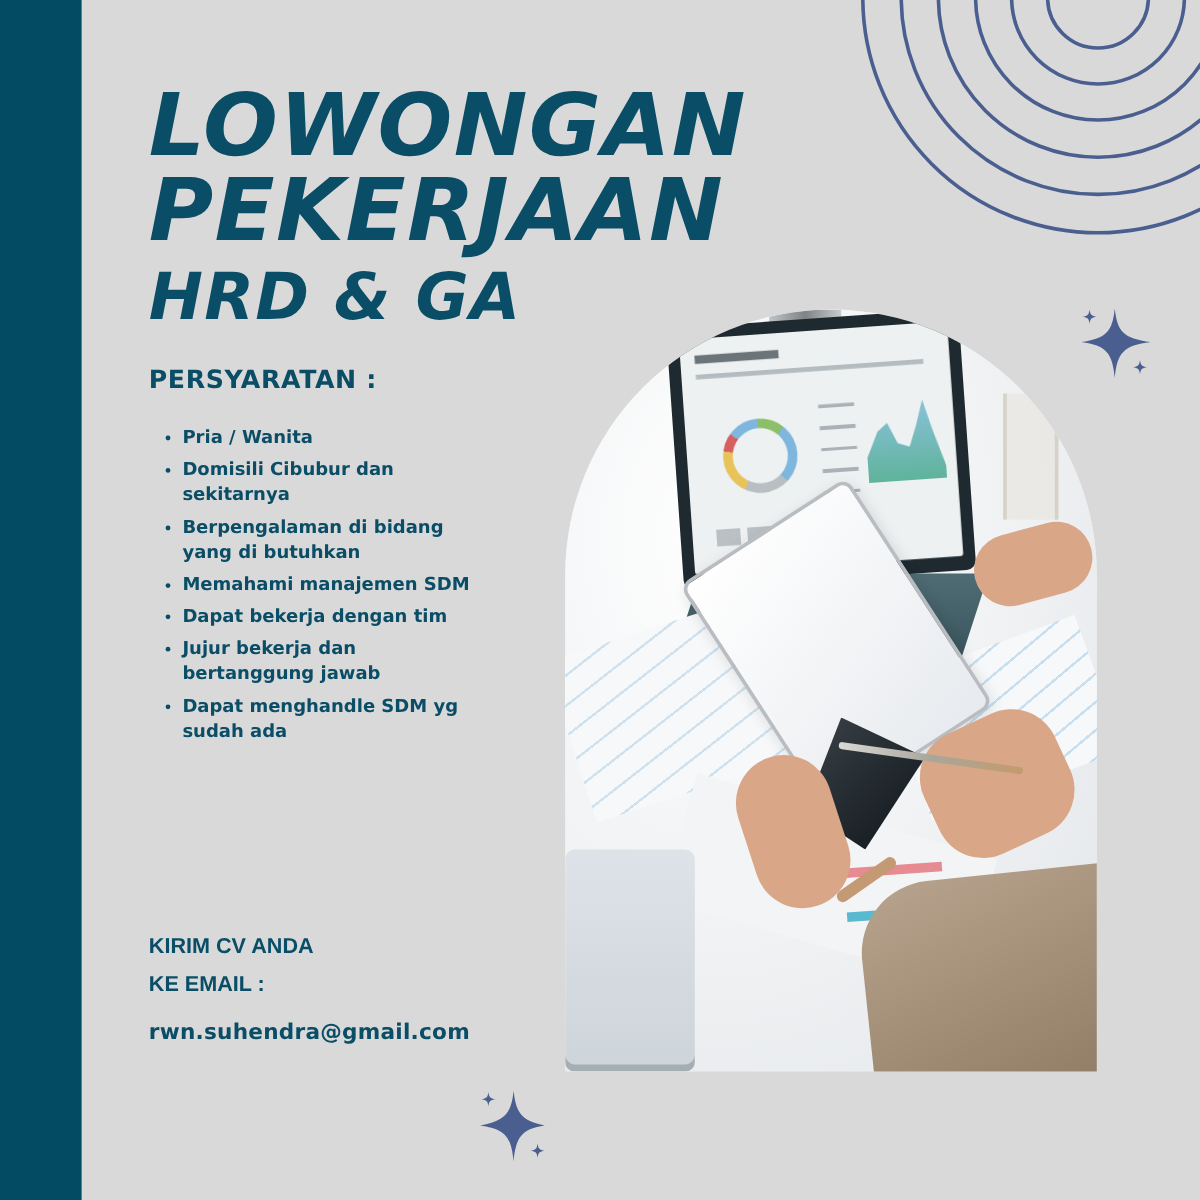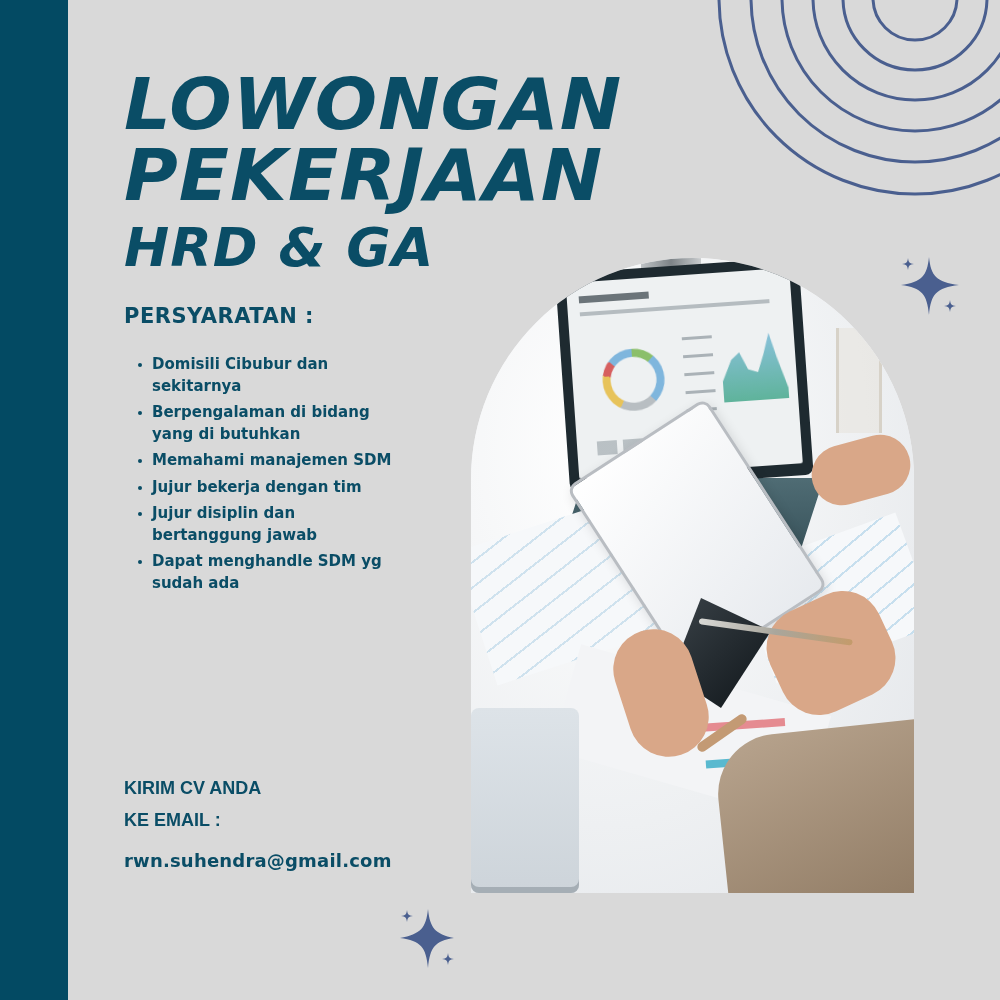--- a/index.html
+++ b/index.html
@@ -124,25 +124,26 @@
     <circle cx="915" cy="-2" r="196"></circle>
   </g>
 </svg>
 
 <h1 class="title title-1">LOWONGAN</h1>
 <h1 class="title title-2">PEKERJAAN</h1>
 <h2 class="title subtitle">HRD &amp; GA</h2>
 
 <h3 class="req-heading">PERSYARATAN :</h3>
 <ul class="req-list">
+  <li>Pria / Wanita</li>
   <li>Domisili Cibubur dan sekitarnya</li>
   <li>Berpengalaman di bidang yang di butuhkan</li>
   <li>Memahami manajemen SDM</li>
-  <li>Jujur bekerja dengan tim</li>
-  <li>Jujur disiplin dan bertanggung jawab</li>
+  <li>Dapat bekerja dengan tim</li>
+  <li>Jujur bekerja dan bertanggung jawab</li>
   <li>Dapat menghandle SDM yg sudah ada</li>
 </ul>
 
 <div class="cta">
   <div>KIRIM CV ANDA</div>
   <div>KE EMAIL :</div>
 </div>
 <div class="email">rwn.suhendra@gmail.com</div>
 
 <div class="photo">

